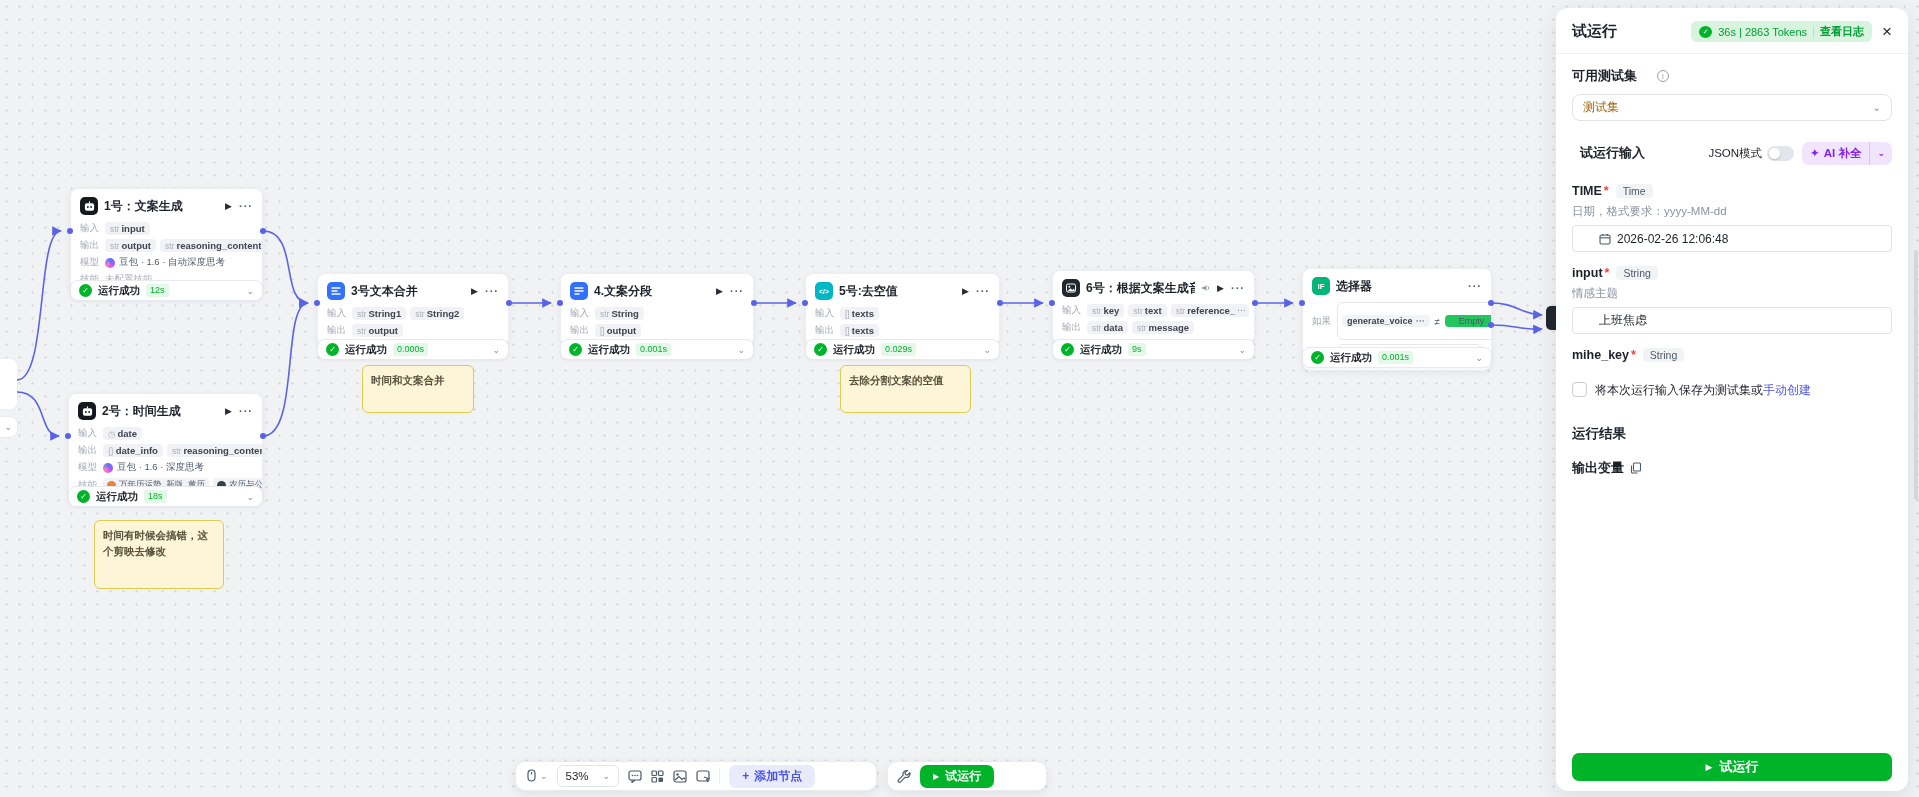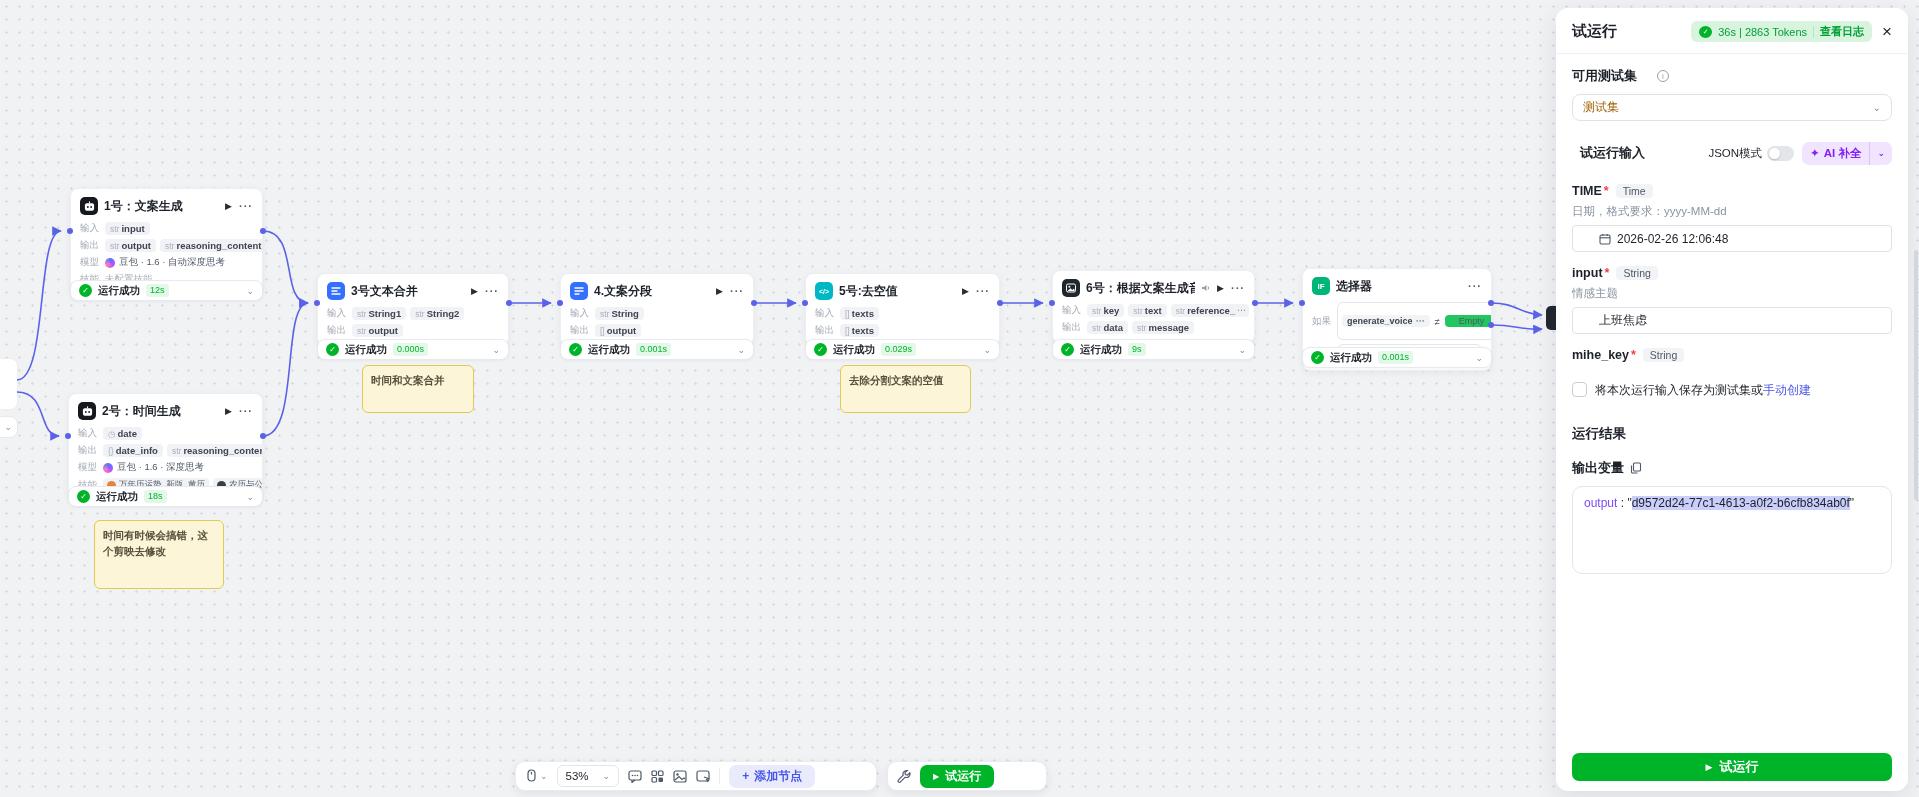--- a/index.html
+++ b/index.html
@@ -625,22 +625,19 @@
       <div class="rtitle">运行结果</div>
       <div class="ovar">
         <span>输出变量</span>
         <span class="copy">
           <svg width="12" height="12" viewBox="0 0 12 12">
               <rect x="3.5" y="1" width="7" height="8" rx="1" fill="none" stroke="#4e5969" stroke-width="1.1"></rect>
               <path d="M1.5 3.5 v6.5 a1 1 0 0 0 1 1 h5" fill="none" stroke="#4e5969" stroke-width="1.1"></path>
             </svg>
         </span>
       </div>
-      <div class="outbox">
-        <span class="okey">output</span><span class="osep"> : </span><span class="oq">"</span><span class="ohl">d9572d24-77c1-4613-a0f2-b6cfb834ab0f</span><span class="oq">"</span>
-      </div>
     </div>
     <div class="runbtn">
       <span class="tri">▶</span>
       <span>试运行</span>
     </div>
   </div>
 </div>
 
 </body></html>

